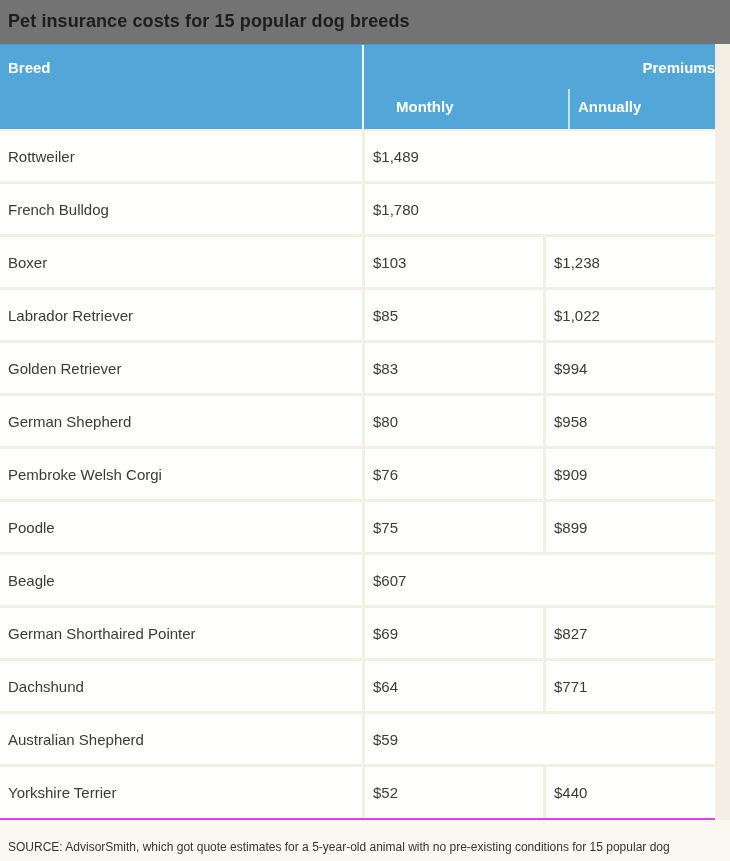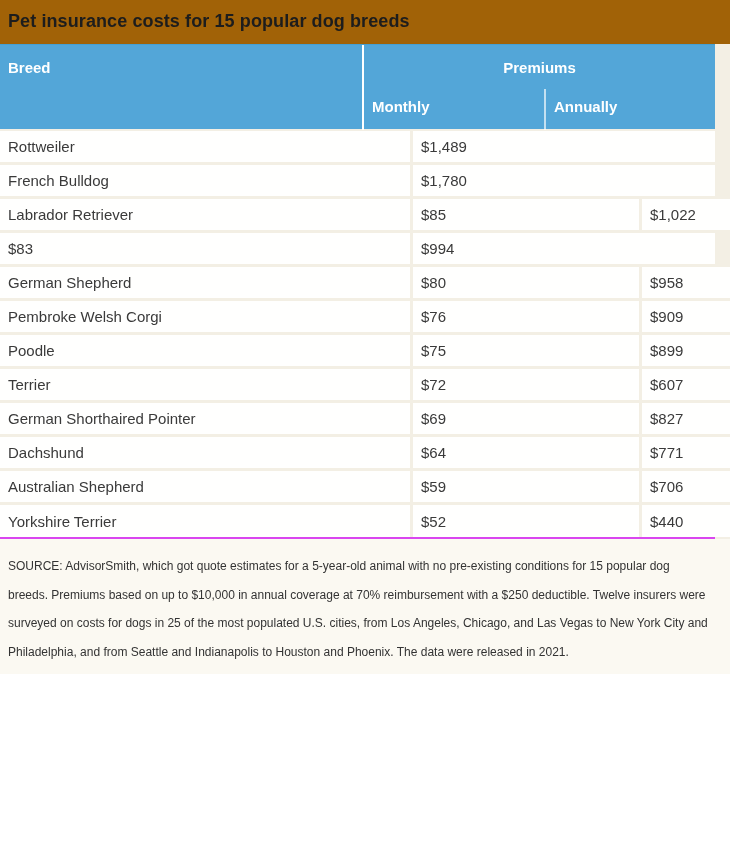--- a/index.html
+++ b/index.html
@@ -11,21 +11,21 @@
   }
   .page { width: 730px; background: #ffffff; }
 
   
   .title {
     font-size: 18px;
     font-weight: bold;
     color: #1d1d1d;
     padding: 11px 8px 12px 8px;
     margin: 0;
-    background: #a16207;
+    background: #737373;
     letter-spacing: 0.1px;
   }
 
   
   .tablezone {
     width: 730px;
     background: #f3efe4;
   }
   .thead {
     width: 715px;
@@ -42,47 +42,47 @@
     padding: 14px 8px 0 8px;
   }
   .th-right {
     border-left: 2px solid #ffffff;
     display: flex;
     flex-direction: column;
   }
   .th-premiums {
     height: 44px;
     line-height: 46px;
-    text-align: center;
+    text-align: right;
   }
   .th-sub {
     height: 41px;
     display: grid;
     grid-template-columns: 180px 171px;
+    margin-left: 24px;
   }
   .th-sub .subcell {
     line-height: 36px;
     padding-left: 8px;
   }
   .th-annually {
     border-left: 2px solid rgba(255,255,255,0.65);
   }
 
   
   .tbody {
     width: 715px;
     border-top: 2px solid #f3efe4;
   }
   .trow {
     display: grid;
     grid-template-columns: 362px 181px 172px;
-    height: 34px;
+    height: 53px;
     background: #fffffe;
     border-bottom: 3px solid #f3efe4;
-    gap: 48px;
   }
   .trow:last-child { border-bottom: 2px solid #d946ef; }
   .tcell {
     display: flex;
     align-items: center;
     padding-left: 8px;
     font-size: 15px;
     color: #3a3a3a;
     background: #fffffe;
     overflow: hidden;
@@ -124,62 +124,66 @@
 
       <div class="trow">
         <div class="tcell">Rottweiler</div>
         <div class="tcell">$1,489</div>
       </div>
       <div class="trow">
         <div class="tcell">French Bulldog</div>
         <div class="tcell">$1,780</div>
       </div>
       <div class="trow">
+        <div class="tcell">Boxer</div>
+        <div class="tcell">$103</div>
+        <div class="tcell">$1,238</div>
+      </div>
+      <div class="trow">
         <div class="tcell">Labrador Retriever</div>
         <div class="tcell">$85</div>
         <div class="tcell">$1,022</div>
       </div>
       <div class="trow">
+        <div class="tcell">Golden Retriever</div>
         <div class="tcell">$83</div>
         <div class="tcell">$994</div>
       </div>
       <div class="trow">
         <div class="tcell">German Shepherd</div>
         <div class="tcell">$80</div>
         <div class="tcell">$958</div>
       </div>
       <div class="trow">
         <div class="tcell">Pembroke Welsh Corgi</div>
         <div class="tcell">$76</div>
         <div class="tcell">$909</div>
       </div>
       <div class="trow">
         <div class="tcell">Poodle</div>
         <div class="tcell">$75</div>
         <div class="tcell">$899</div>
       </div>
       <div class="trow">
-        <div class="tcell">Terrier</div>
-        <div class="tcell">$72</div>
+        <div class="tcell">Beagle</div>
         <div class="tcell">$607</div>
       </div>
       <div class="trow">
         <div class="tcell">German Shorthaired Pointer</div>
         <div class="tcell">$69</div>
         <div class="tcell">$827</div>
       </div>
       <div class="trow">
         <div class="tcell">Dachshund</div>
         <div class="tcell">$64</div>
         <div class="tcell">$771</div>
       </div>
       <div class="trow">
         <div class="tcell">Australian Shepherd</div>
         <div class="tcell">$59</div>
-        <div class="tcell">$706</div>
       </div>
       <div class="trow">
         <div class="tcell">Yorkshire Terrier</div>
         <div class="tcell">$52</div>
         <div class="tcell">$440</div>
       </div>
 
     </div>
   </div>
 

